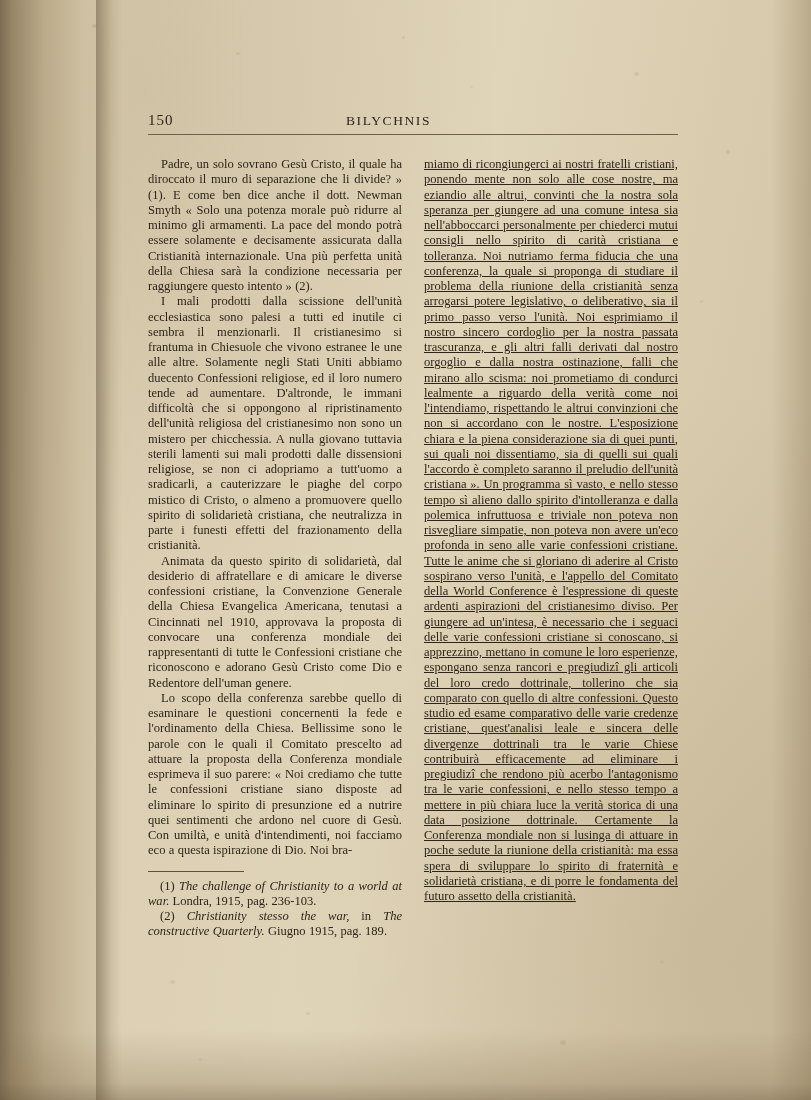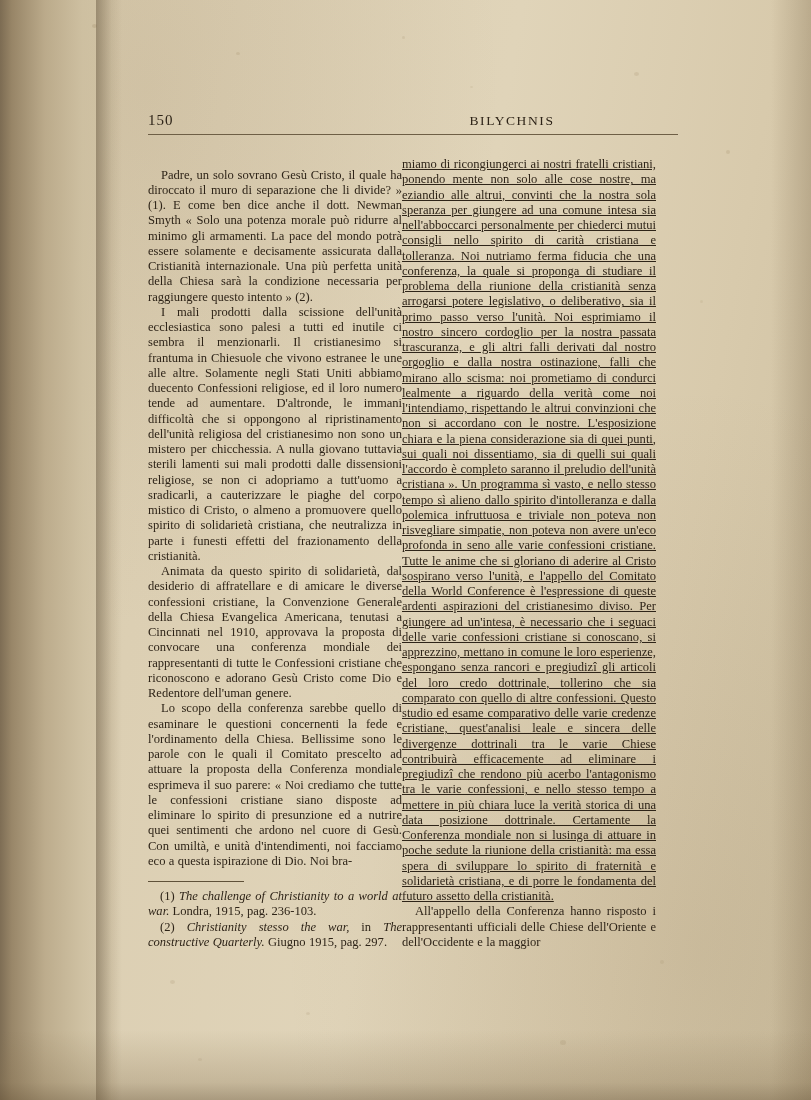--- a/index.html
+++ b/index.html
@@ -76,30 +76,30 @@
     padding-bottom: 5px;
     border-bottom: 1px solid #6e5f46;
   }
   #folio {
     width: 90px;
     font-size: 15px;
     letter-spacing: 1px;
   }
   #running-title {
     flex: 1;
-    text-align: center;
+    text-align: left;
     padding-left: 108px;
     font-size: 13.5px;
     letter-spacing: 1.6px;
   }
 
   #cols {
     display: flex;
     margin-top: 22px;
-    align-items: flex-end;
+    gap: 22px;
   }
   .col {
     width: 254px;
   }
   .col p {
     margin: 0;
     font-size: 12.55px;
     line-height: 15.25px;
     text-align: justify;
     text-justify: inter-word;
@@ -173,25 +173,24 @@
         <p class="indent">Lo scopo della conferenza sarebbe quello di esaminare le questioni concernenti la fede e l'ordinamento della Chiesa. Bellissime sono le parole con le quali il Comitato prescelto ad attuare la proposta della Conferenza mondiale esprimeva il suo parere: « Noi crediamo che tutte le confessioni cristiane siano disposte ad eliminare lo spirito di presunzione ed a nutrire quei sentimenti che ardono nel cuore di Gesù. Con umiltà, e unità d'intendimenti, noi facciamo eco a questa ispirazione di Dio. Noi bra-</p>
 
         <div id="notes">
           <div id="notes-rule"></div>
           <p class="note">
             <span>(1)</span>
             <i>The challenge of Christianity to a world at war.</i><span> Londra, 1915, pag. 236-103.</span>
           </p>
           <p class="note">
             <span>(2)</span>
-            <i>Christianity stesso the war,</i><span> in </span><i>The constructive Quarterly.</i><span> Giugno 1915, pag. 297.</span>
+            <i>Christianity stesso the war,</i><span> in </span><i>The constructive Quarterly.</i><span> Giugno 1915, pag. 189.</span>
           </p>
         </div>
       </div>
 
       <div class="col">
         <p class="noindent">miamo di ricongiungerci ai nostri fratelli cristiani, ponendo mente non solo alle cose nostre, ma eziandio alle altrui, convinti che la nostra sola speranza per giungere ad una comune intesa sia nell'abboccarci personalmente per chiederci mutui consigli nello spirito di carità cristiana e tolleranza. Noi nutriamo ferma fiducia che una conferenza, la quale si proponga di studiare il problema della riunione della cristianità senza arrogarsi potere legislativo, o deliberativo, sia il primo passo verso l'unità. Noi esprimiamo il nostro sincero cordoglio per la nostra passata trascuranza, e gli altri falli derivati dal nostro orgoglio e dalla nostra ostinazione, falli che mirano allo scisma: noi prometiamo di condurci lealmente a riguardo della verità come noi l'intendiamo, rispettando le altrui convinzioni che non si accordano con le nostre. L'esposizione chiara e la piena considerazione sia di quei punti, sui quali noi dissentiamo, sia di quelli sui quali l'accordo è completo saranno il preludio dell'unità cristiana ». Un programma sì vasto, e nello stesso tempo sì alieno dallo spirito d'intolleranza e dalla polemica infruttuosa e triviale non poteva non risvegliare simpatie, non poteva non avere un'eco profonda in seno alle varie confessioni cristiane. Tutte le anime che si gloriano di aderire al Cristo sospirano verso l'unità, e l'appello del Comitato della World Conference è l'espressione di queste ardenti aspirazioni del cristianesimo diviso. Per giungere ad un'intesa, è necessario che i seguaci delle varie confessioni cristiane si conoscano, si apprezzino, mettano in comune le loro esperienze, espongano senza rancori e pregiudizî gli articoli del loro credo dottrinale, tollerino che sia comparato con quello di altre confessioni. Questo studio ed esame comparativo delle varie credenze cristiane, quest'analisi leale e sincera delle divergenze dottrinali tra le varie Chiese contribuirà efficacemente ad eliminare i pregiudizî che rendono più acerbo l'antagonismo tra le varie confessioni, e nello stesso tempo a mettere in più chiara luce la verità storica di una data posizione dottrinale. Certamente la Conferenza mondiale non si lusinga di attuare in poche sedute la riunione della cristianità: ma essa spera di sviluppare lo spirito di fraternità e solidarietà cristiana, e di porre le fondamenta del futuro assetto della cristianità.</p>
-        <p class="indent">All'appello della Conferenza hanno risposto i rappresentanti ufficiali delle Chiese dell'Oriente e dell'Occidente e la maggior</p>
       </div>
 
     </div>
   </div>
 </div>
 
 </body></html>

